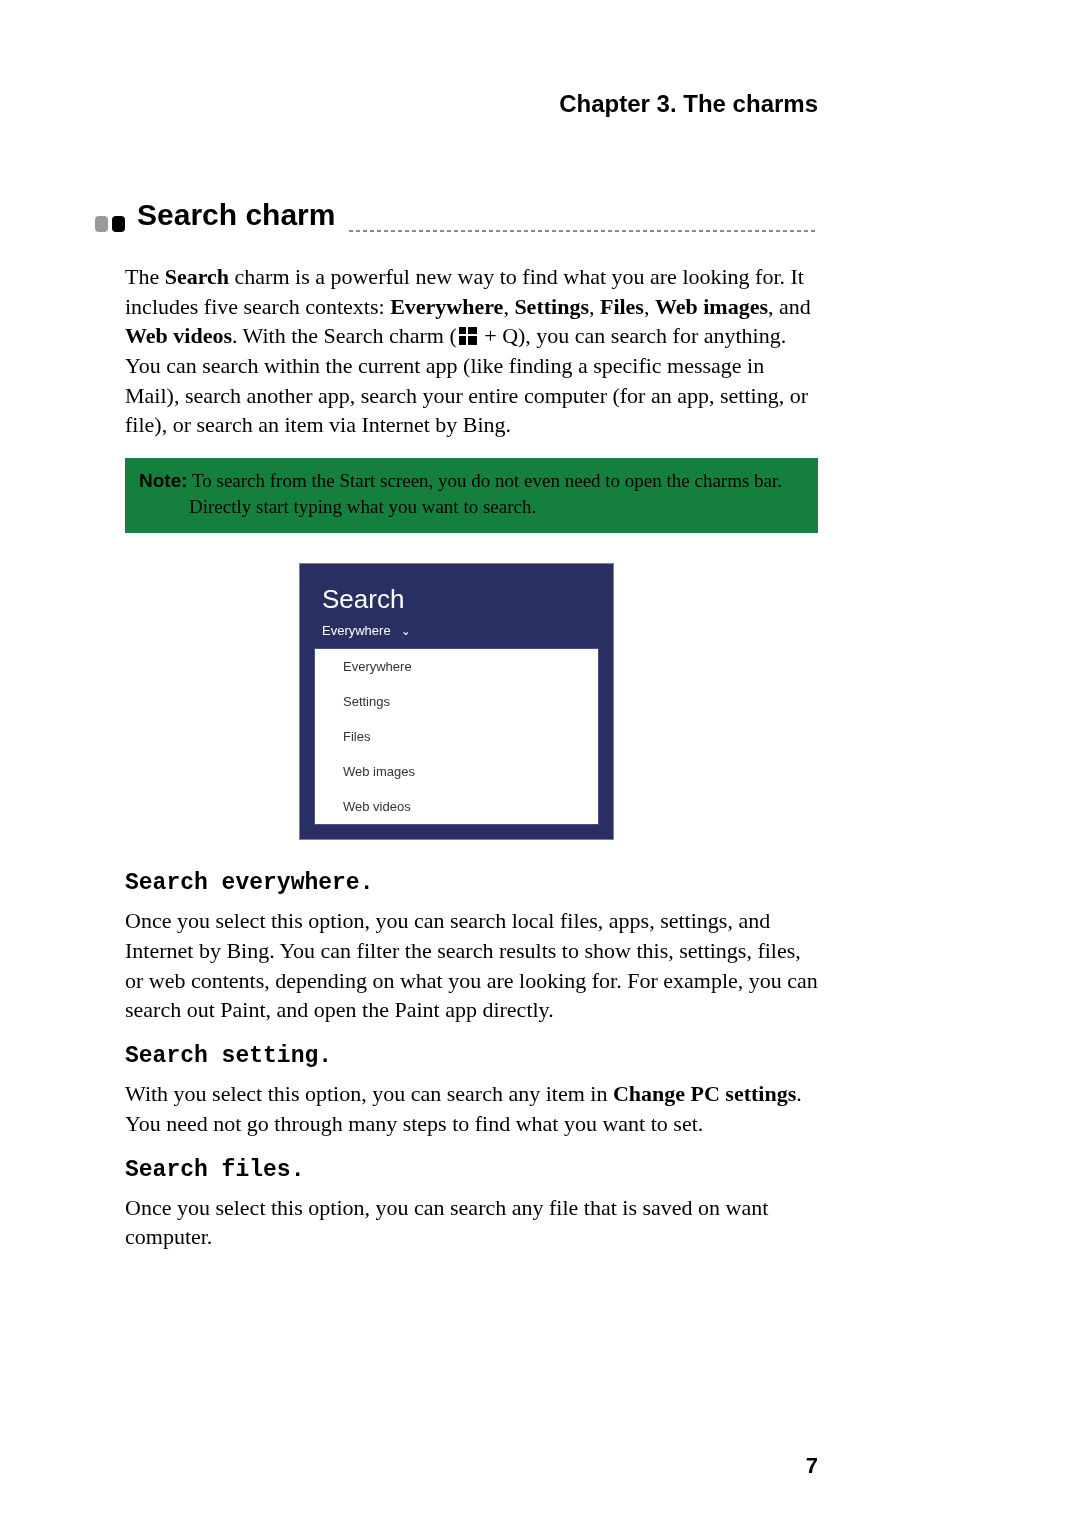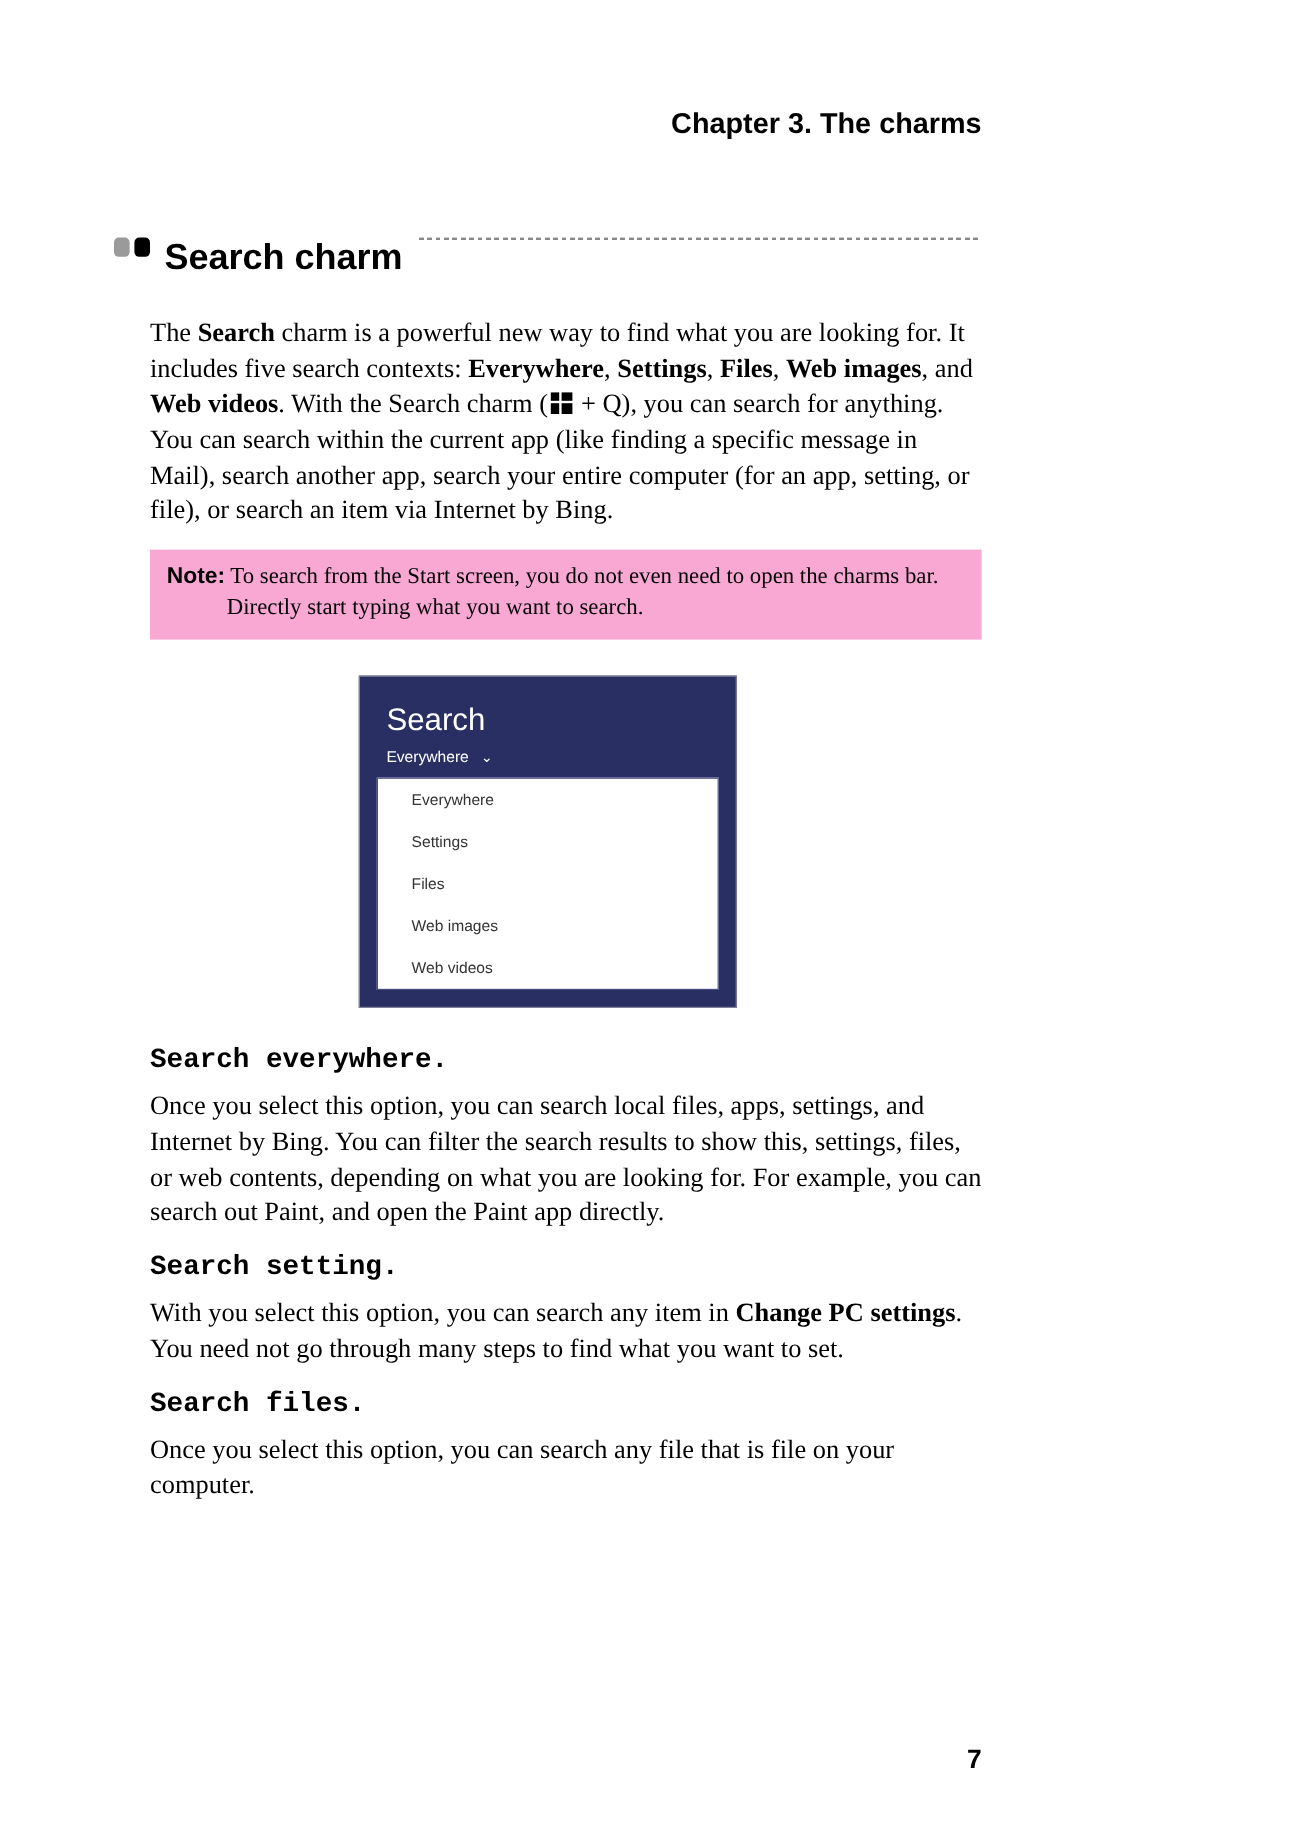--- a/index.html
+++ b/index.html
@@ -18,21 +18,21 @@
   }
   .chapter-header {
     font-family: Arial, Helvetica, sans-serif;
     font-weight: bold;
     font-size: 24px;
     text-align: right;
     margin-bottom: 80px;
   }
   .section-title-row {
     display: flex;
-    align-items: flex-start;
+    align-items: flex-end;
     margin-bottom: 30px;
   }
   .bullets {
     display: flex;
     gap: 4px;
     margin-right: 12px;
   }
   .bullet {
     width: 13px;
     height: 16px;
@@ -68,21 +68,21 @@
   }
   .win-icon span {
     position: absolute;
     background: #000;
   }
   .win-icon .tl { left:0; top:0; width:7px; height:7px; }
   .win-icon .tr { left:9px; top:0; width:9px; height:7px; }
   .win-icon .bl { left:0; top:9px; width:7px; height:9px; }
   .win-icon .br { left:9px; top:9px; width:9px; height:9px; }
   .note-box {
-    background: #f9a8d4;
+    background: #15803d;
     margin: 10px 0 30px 30px;
     padding: 10px 14px 14px 14px;
     font-size: 19px;
     line-height: 1.35;
   }
   .note-box .note-label {
     font-family: Arial, Helvetica, sans-serif;
     font-weight: bold;
   }
   .note-body-indent {
@@ -186,17 +186,17 @@
 
   <div class="subheading">Search everywhere.</div>
   <p class="body-text">Once you select this option, you can search local files, apps, settings, and Internet by Bing. You can filter the search results to show this, settings, files, or web contents, depending on what you are looking for. For example, you can search out Paint, and open the Paint app directly.</p>
 
   <div class="subheading">Search setting.</div>
   <p class="body-text">
     <span>With you select this option, you can search any item in </span><b>Change PC settings</b><span>. You need not go through many steps to find what you want to set.</span>
   </p>
 
   <div class="subheading">Search files.</div>
-  <p class="body-text">Once you select this option, you can search any file that is file on your computer.</p>
+  <p class="body-text">Once you select this option, you can search any file that is saved on want computer.</p>
 
   <div class="page-number">7</div>
 
 </div>
 
 </body></html>

